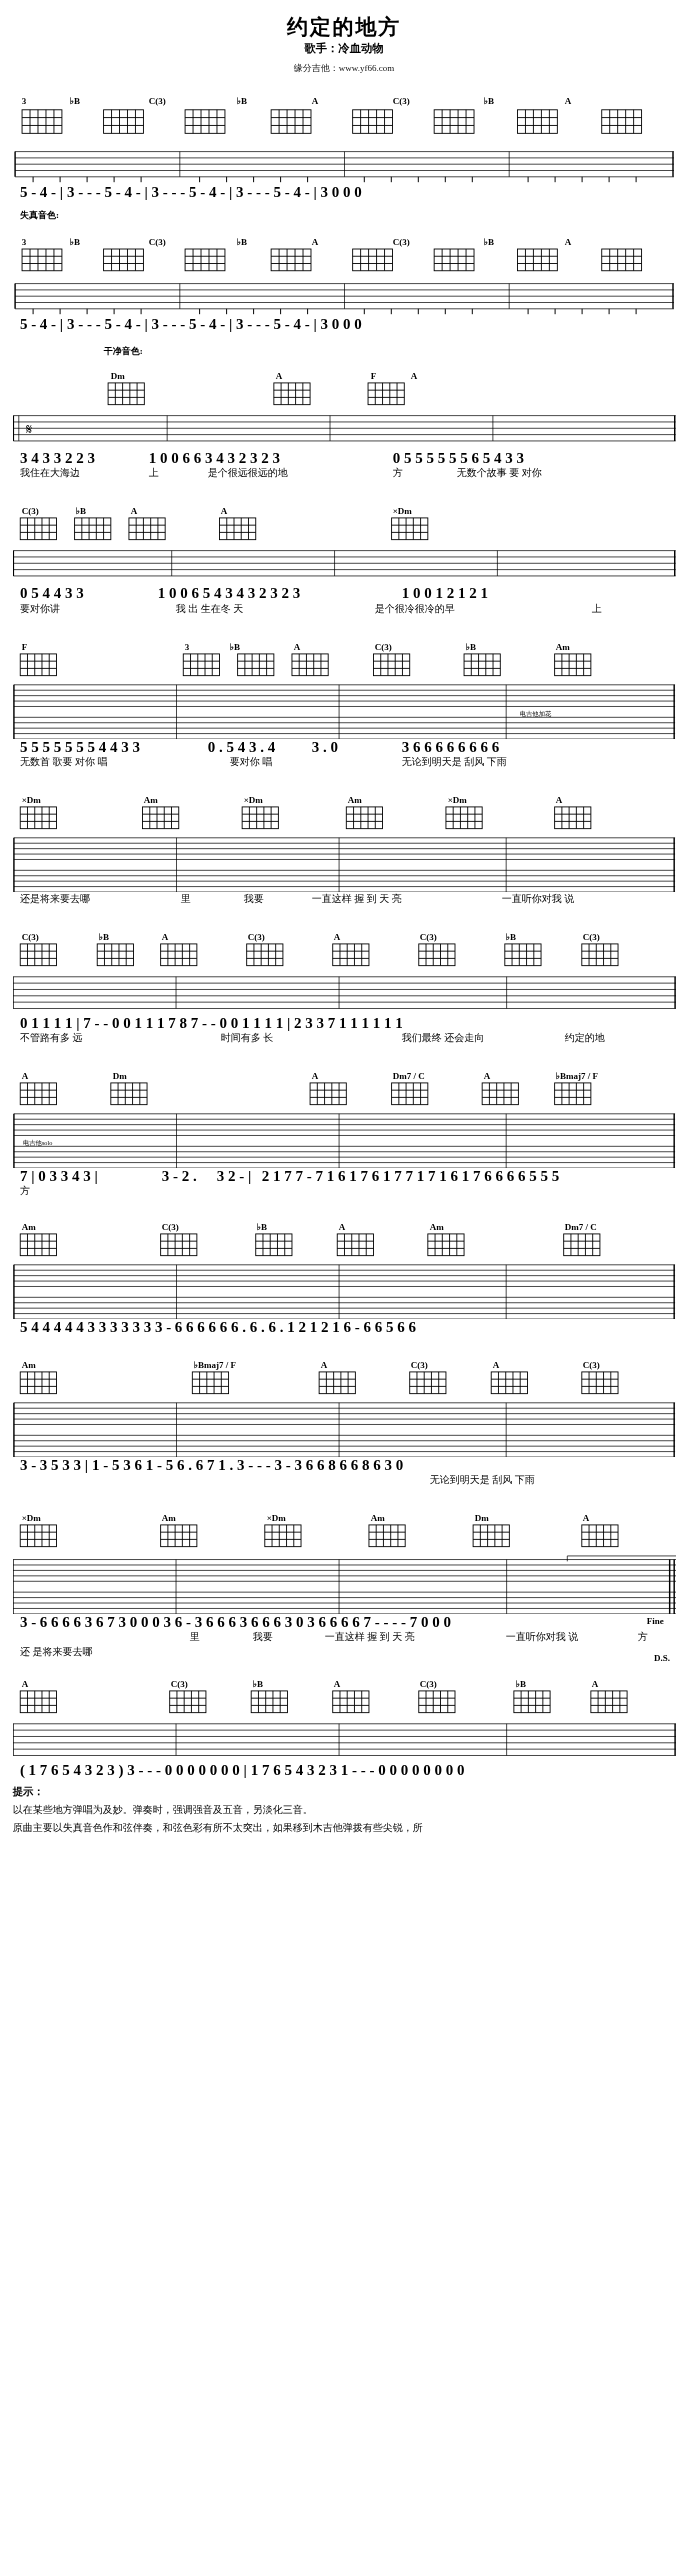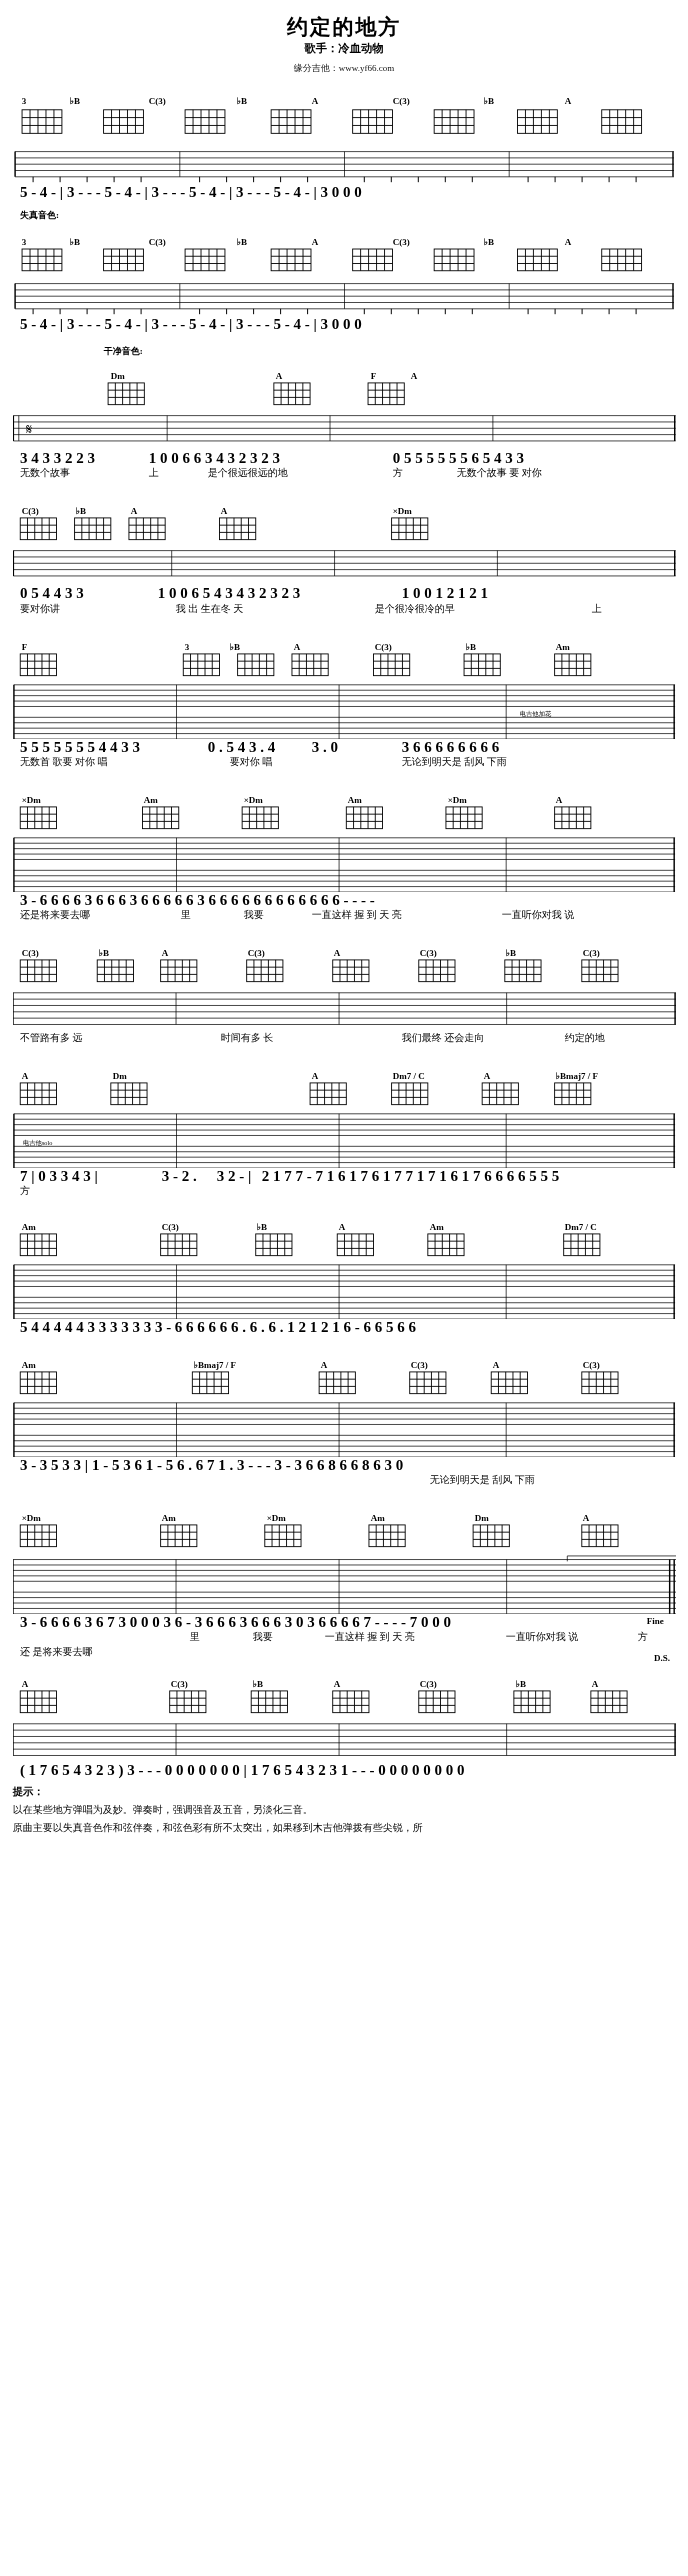--- a/index.html
+++ b/index.html
@@ -365,21 +365,21 @@
           <line x1="731" y1="4" x2="731" y2="32" stroke-width="1.6"></line>
       </g>
       <text x="14" y="24" font-size="16" font-family="DejaVu Sans, sans-serif">𝄋</text>
     </svg>
     <div class="num-row">
       <span class="num" style="left:7.2px;">3 4 3 3 2 2 3</span>
       <span class="num" style="left:136px;text-align:center;">1  0   0 6 6 3 4 3 2 3 2 3</span>
       <span class="num" style="left:380px;">0  5 5 5 5 5 5 6 5 4 3 3</span>
     </div>
     <div class="lyric-row">
-      <span class="lyr" style="left:7.2px;">无数个故事</span>
+      <span class="lyr" style="left:7.2px;">我住在大海边</span>
       <span class="lyr" style="left:136px;">上</span>
       <span class="lyr" style="left:195px;">是个很远很远的地</span>
       <span class="lyr" style="left:380px;">方</span>
       <span class="lyr" style="left:444px;">无数个故事  要  对你</span>
     </div>
   </div>
 
   <div class="sys" style="margin-top:11px;">
     <div class="chords">
       <span class="chord" style="left:9px;">C(3)</span>
@@ -653,23 +653,20 @@
         <line x1="0" y1="50" x2="732" y2="50"></line>
           <line x1="0" y1="56" x2="732" y2="56"></line>
         <line x1="0" y1="62" x2="732" y2="62"></line>
         <line x1="0" y1="2" x2="0" y2="62" stroke-width="1.6"></line>
         <line x1="180" y1="2" x2="180" y2="62"></line>
           <line x1="360" y1="2" x2="360" y2="62"></line>
         <line x1="545" y1="2" x2="545" y2="62"></line>
           <line x1="731" y1="2" x2="731" y2="62" stroke-width="1.6"></line>
       </g>
     </svg>
-    <div class="num-row">
-      <span class="num" style="left:7.2px;">3 - 6 6 6 6 3 6 6 6 3 6 6 6 6 6 3 6 6 6 6 6 6 6 6 6 6 6 6 - - - -</span>
-    </div>
     <div class="lyric-row">
       <span class="lyr" style="left:7.2px;">还是将来要去哪</span>
       <span class="lyr" style="left:168px;">里</span>
       <span class="lyr" style="left:231px;">我要</span>
       <span class="lyr" style="left:299px;">一直这样   握 到 天 亮</span>
       <span class="lyr" style="left:489px;">一直听你对我 说</span>
     </div>
   </div>
 
   <div class="sys" style="margin-top:11px;">
@@ -767,20 +764,23 @@
           <line x1="0" y1="25" x2="732" y2="25"></line>
         <line x1="0" y1="32" x2="732" y2="32"></line>
           <line x1="0" y1="39" x2="732" y2="39"></line>
         <line x1="0" y1="4" x2="0" y2="39" stroke-width="1.6"></line>
         <line x1="180" y1="4" x2="180" y2="39"></line>
           <line x1="360" y1="4" x2="360" y2="39"></line>
         <line x1="545" y1="4" x2="545" y2="39"></line>
           <line x1="731" y1="4" x2="731" y2="39" stroke-width="1.6"></line>
       </g>
     </svg>
+    <div class="num-row">
+      <span class="num" style="left:7.2px;">0 1 1 1 1 | 7 - - 0 0 1 1 1 7 8 7 - - 0 0 1 1 1 1 | 2 3 3 7 1 1 1 1 1 1</span>
+    </div>
     <div class="lyric-row">
       <span class="lyr" style="left:7.2px;">不管路有多  远</span>
       <span class="lyr" style="left:208px;">时间有多  长</span>
       <span class="lyr" style="left:389px;">我们最终  还会走向</span>
       <span class="lyr" style="left:552px;">约定的地</span>
     </div>
   </div>
 
   <div class="sys" style="margin-top:11px;">
     <div class="chords">

